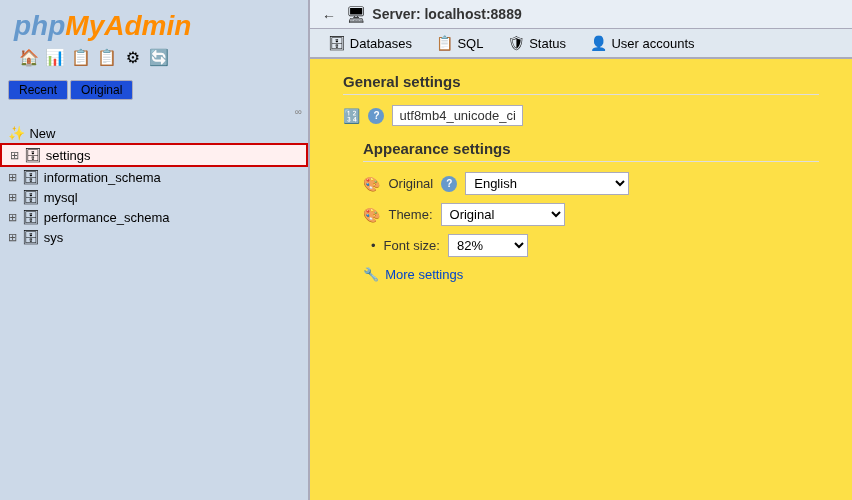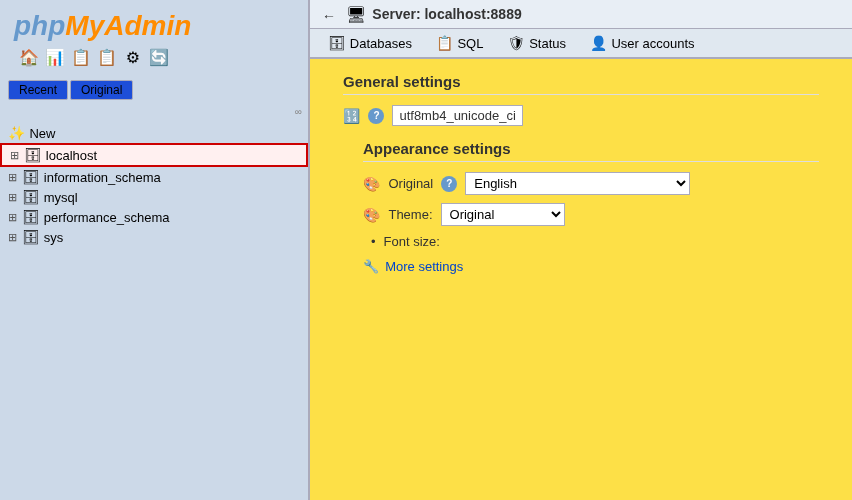--- a/index.html
+++ b/index.html
@@ -284,21 +284,21 @@
   </div>
 
   <div id="db-tree">
   <div class="tree-item">
         <span class="tree-db-icon">✨</span>
         <span class="tree-label">New</span>
       </div>
       <div class="tree-item highlighted">
         <span class="tree-expander">⊞</span>
         <span class="tree-db-icon">🗄</span>
-        <span class="tree-label">localhost</span>
+        <span class="tree-label">settings</span>
       </div>
       <div class="tree-item">
         <span class="tree-expander">⊞</span>
         <span class="tree-db-icon">🗄</span>
         <span class="tree-label">information_schema</span>
       </div>
       <div class="tree-item">
         <span class="tree-expander">⊞</span>
         <span class="tree-db-icon">🗄</span>
         <span class="tree-label">mysql</span>
@@ -354,34 +354,36 @@
       </div>
     </div>
 
     <div id="appearance-section">
       <div class="section-title">Appearance settings</div>
 
       <div class="setting-row">
         <span class="setting-icon">🎨</span>
         <span class="setting-label">Original</span>
         <span class="help-icon">?</span>
-        <select class="setting-select" style="width:225px;">
+        <select class="setting-select" style="width:164px;">
         <option>English</option><option>French</option><option>German</option><option>Spanish</option></select>
       </div>
 
       <div class="setting-row">
         <span class="setting-icon">🎨</span>
         <span class="setting-label">Theme:</span>
         <select class="setting-select" style="width:124px;">
         <option>Original</option><option>pmahomme</option></select>
       </div>
 
       <div class="setting-row">
         <span class="bullet">•</span>
         <span class="setting-label">Font size:</span>
+        <select class="setting-select" style="width:80px;">
+        <option>75%</option><option selected="">82%</option><option>90%</option><option>100%</option></select>
       </div>
 
       <a class="more-settings-link">
         <span>🔧</span>
         <span>More settings</span>
       </a>
     </div>
 
   </div>
 </div>

